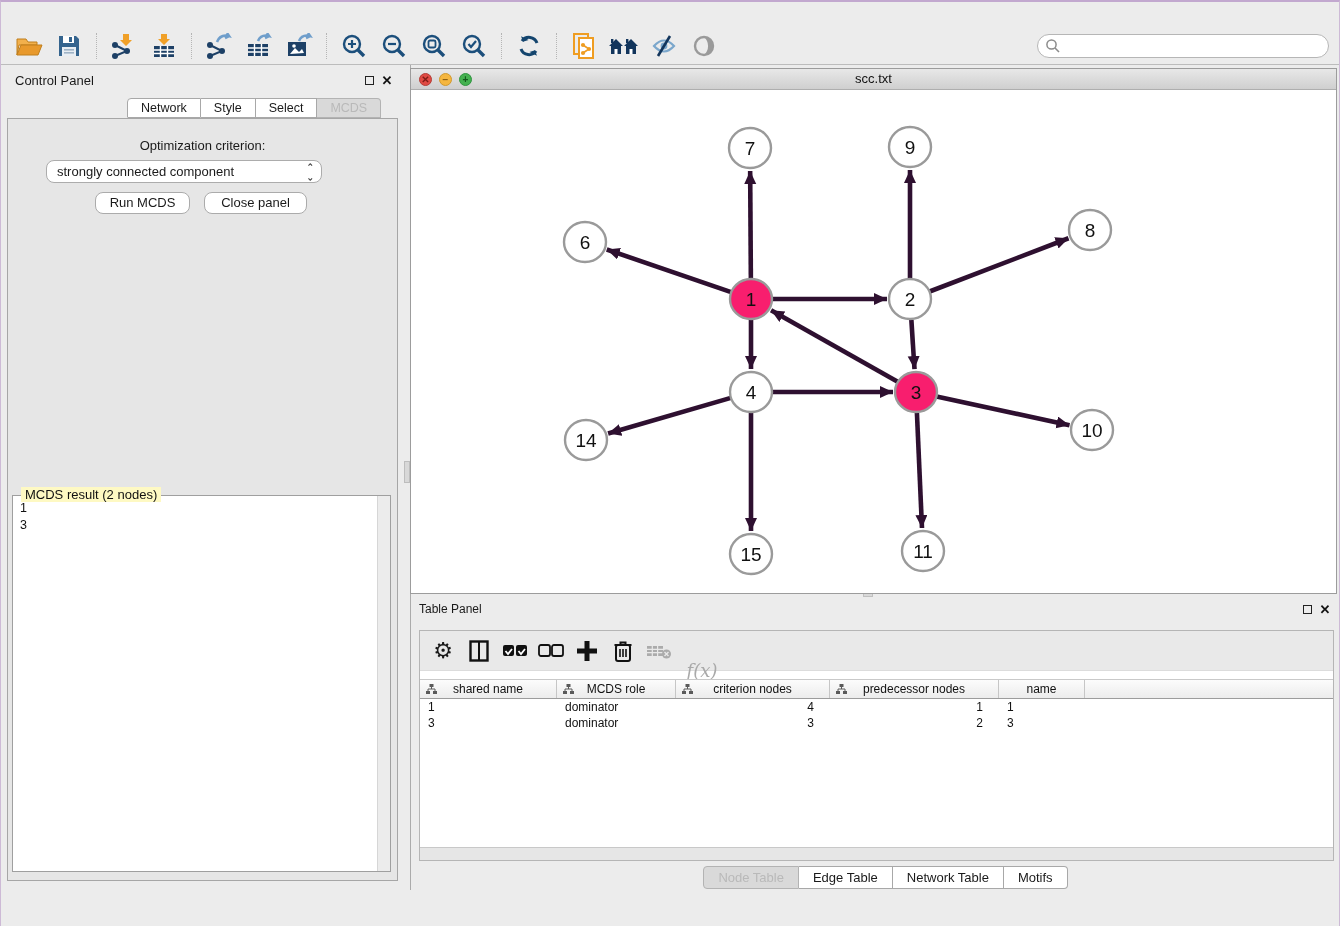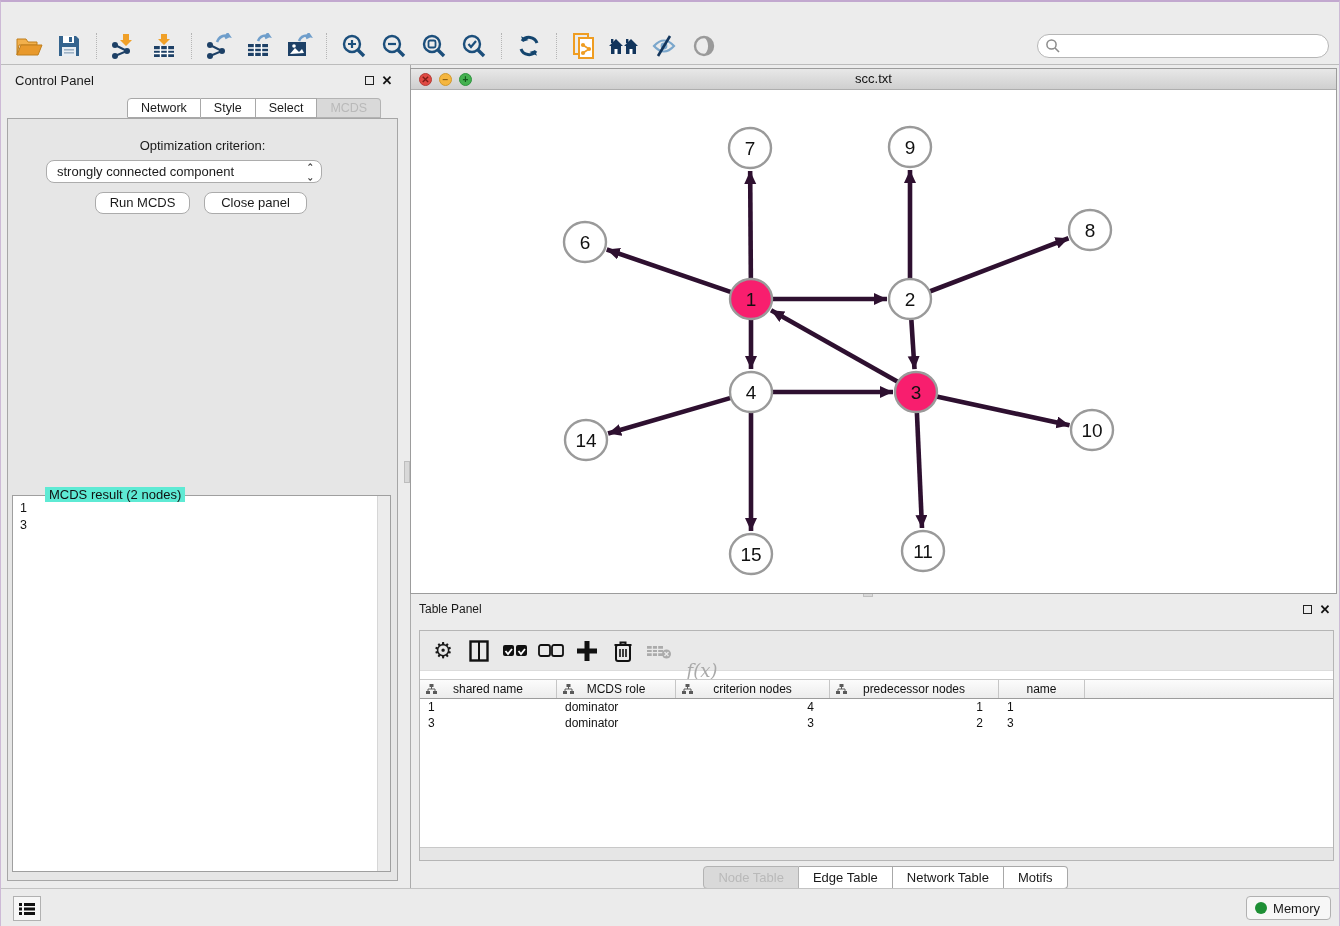--- a/index.html
+++ b/index.html
@@ -41,21 +41,21 @@
   .opt-label{ position:absolute; left:0; top:19px; width:100%; text-align:center; font-size:13px; }
   .dropdown{ position:absolute; left:38px; top:41px; width:276px; height:23px; background:#fff;
     border:1px solid #acacac; border-radius:8px; display:flex; align-items:center; font-size:13px; padding-left:10px; }
   .dd-chev{ position:absolute; right:7px; top:2px; display:flex; flex-direction:column; line-height:9px;
     font-size:9px; color:#444; font-weight:bold; }
   .btn{ position:absolute; height:22px; background:#fff; border:1px solid #ababab; border-radius:8px;
     font-size:13px; text-align:center; line-height:20px; }
   .btn-run{ left:87px; top:73px; width:95px; }
   .btn-close{ left:196px; top:73px; width:103px; }
   .fieldset{ position:absolute; left:4px; top:376px; width:379px; height:377px; border:1px solid #9f9f9f; background:#fff; }
-  .fieldset .legend{ position:absolute; left:8px; top:-9px; background:#5eead4; padding:0 4px; font-size:13px; color:#111;margin-left:24px; }
+  .fieldset .legend{ position:absolute; left:8px; top:-9px; background:#fef9c3; padding:0 4px; font-size:13px; color:#111; }
   .result-list{ position:absolute; left:1px; top:4px; right:14px; bottom:1px; font-size:12.5px; padding-left:6px; line-height:17px; color:#111; overflow:hidden;}
   .result-scroll{ position:absolute; right:0; top:0; bottom:0; width:13px; background:#ececec; border-left:1px solid #d6d6d6; }
   
   .vsplit{ position:absolute; left:403px; top:63px; width:7px; height:825px; background:#ececec; border-right:1px solid #ababab; }
   .vsplit .handle{ position:absolute; left:0; top:396px; width:6px; height:22px; background:#d8d8d8; border:1px solid #bdbdbd; }
   .hsplit-handle{ position:absolute; left:862px; top:589px; width:10px; height:6px; background:#d9d9d9; border:1px solid #c0c0c0; }
   
   .net-win{ position:absolute; left:409px; top:66px; width:927px; height:526px;
     border:1px solid #9c9c9c; background:#fff; }
   .net-titlebar{ position:absolute; left:0; top:0; width:100%; height:21px;
@@ -502,32 +502,14 @@
     </div>
 
     <div class="tp-tabs" id="tp-tabs">
         <div class="tab selected">Node Table</div>
         <div class="tab">Edge Table</div>
         <div class="tab">Network Table</div>
         <div class="tab">Motifs</div>
       </div>
   </div>
 
-  <div class="statusbar">
-    <div class="list-btn">
-      <svg width="16" height="14" viewBox="0 0 16 14">
-        <g fill="#111">
-            <rect x="0" y="1" width="3" height="3"></rect>
-            <rect x="5" y="1" width="11" height="3"></rect>
-        <rect x="0" y="5.5" width="3" height="3"></rect>
-            <rect x="5" y="5.5" width="11" height="3"></rect>
-        <rect x="0" y="10" width="3" height="3"></rect>
-            <rect x="5" y="10" width="11" height="3"></rect>
-          </g>
-      </svg>
-    </div>
-    <div class="memory-btn">
-      <span class="mem-dot"></span>
-      <span>Memory</span>
-    </div>
-  </div>
 
 </div>
 
 </body></html>

